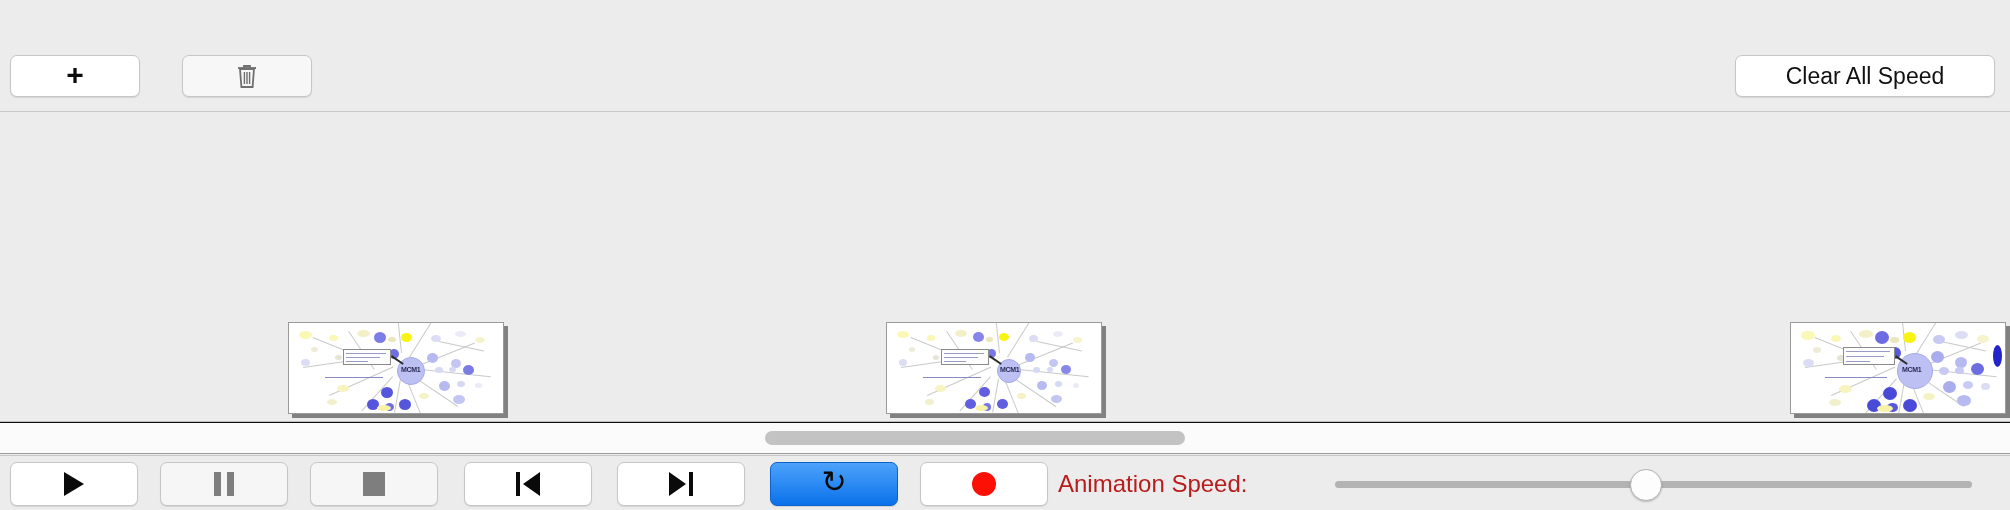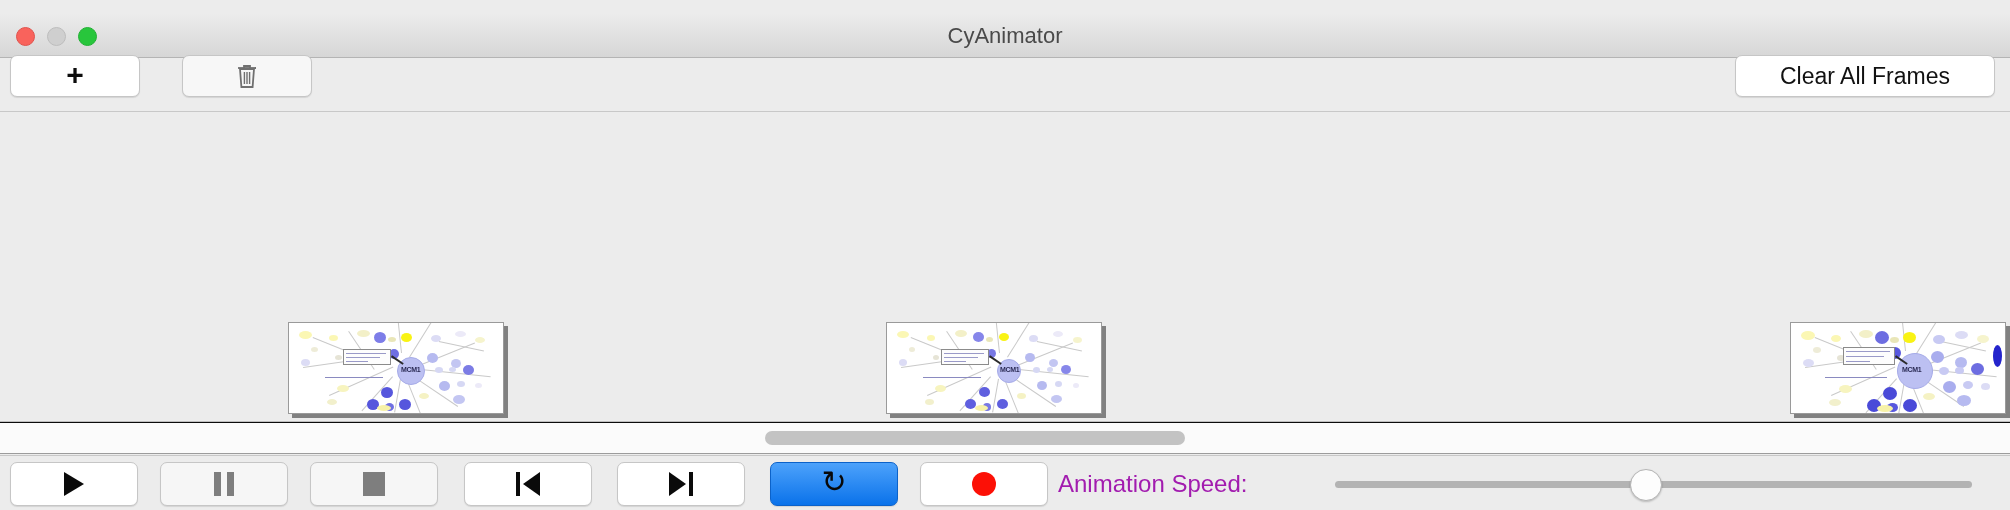--- a/index.html
+++ b/index.html
@@ -174,66 +174,58 @@
                 border-top: 12px solid transparent; border-bottom: 12px solid transparent; }
   .ico-next b { position:absolute; left:0; top:0; width:0;height:0;
                 border-left: 17px solid #0a0a0a;
                 border-top: 12px solid transparent; border-bottom: 12px solid transparent; }
   .ico-loop { font-size: 30px; color: #080808; line-height: 1; font-weight: 500; margin-top: -4px; }
   .ico-record { width: 24px; height: 24px; border-radius: 50%; background: #fc1006; }
   .ico-trash { position: relative; width: 22px; height: 26px; }
 
   .speed-label {
     position: absolute; left: 1058px; top: 462px; height: 44px;
-    line-height: 44px; font-size: 24px; color: #a21caf;
+    line-height: 44px; font-size: 24px; color: #b91c1c;
   }
   .slider-track {
     position: absolute; left: 1335px; top: 481px; width: 637px; height: 7px;
     background: #b3b3b3; border-radius: 4px;
   }
   .slider-thumb {
     position: absolute; left: 1630px; top: 469px; width: 32px; height: 32px;
     border-radius: 50%; background: #fdfdfd; border: 1px solid #b5b5b5;
     box-shadow: 0 1px 2px rgba(0,0,0,0.22);
   }
 </style>
 </head>
 <body>
 
 <div id="app">
 
 
-  <div class="titlebar">
-    <div class="traffic">
-      <span class="dot red"></span>
-      <span class="dot yellow"></span>
-      <span class="dot green"></span>
-    </div>
-    <div class="win-title">CyAnimator</div>
-  </div>
 
   <div class="toolbar"></div>
 
   <div class="btn btn-add">
     <span class="plus-glyph">+</span>
   </div>
 
   <div class="btn btn-del flat">
     <span class="ico-trash">
       <svg width="22" height="26" viewBox="0 0 22 26" aria-hidden="true">
         <path d="M2 5 H20" stroke="#707070" stroke-width="1.8" fill="none"></path>
         <path d="M8 5 V3 H14 V5" stroke="#707070" stroke-width="1.8" fill="none"></path>
         <path d="M4 6 L5.4 24 H16.6 L18 6 Z" stroke="#707070" stroke-width="1.8" fill="none"></path>
         <path d="M8.4 9 V21 M11 9 V21 M13.6 9 V21" stroke="#707070" stroke-width="1.4" fill="none"></path>
       </svg>
     </span>
   </div>
 
   <div class="btn btn-clear">
-    <span>Clear All Frames</span>
+    <span>Clear All Speed</span>
   </div>
 
   <div class="timeline">
 
     <div class="frame" style="left:288px;">
       <div class="net">
         <div class="edge" style="left:24px; top:14px; width:58px; transform:rotate(22deg);"></div>
         <div class="edge" style="left:14px; top:44px; width:64px; transform:rotate(-8deg);"></div>
         <div class="edge" style="left:40px; top:72px; width:70px; transform:rotate(-24deg);"></div>
         <div class="edge" style="left:132px;top:46px; width:70px; transform:rotate(6deg);"></div>

